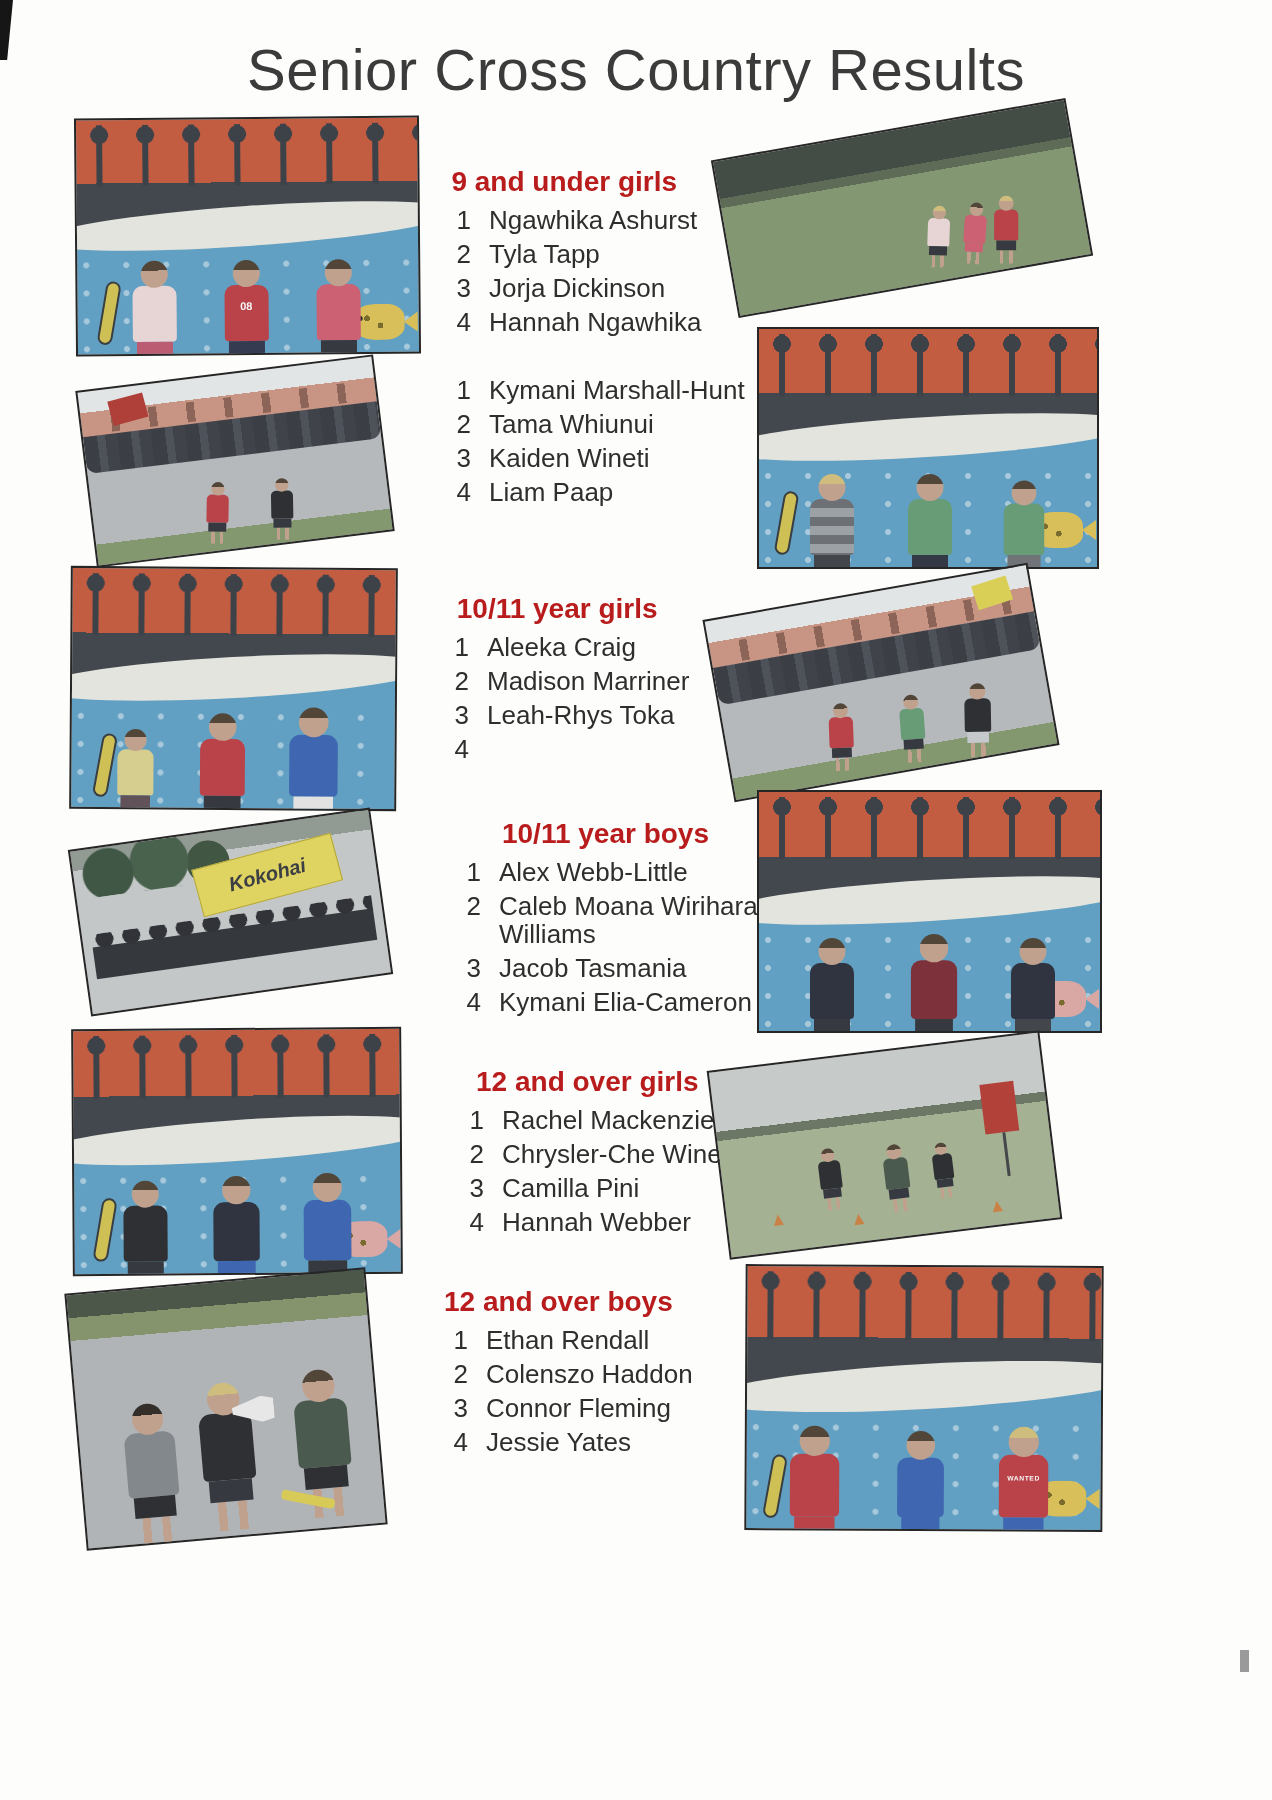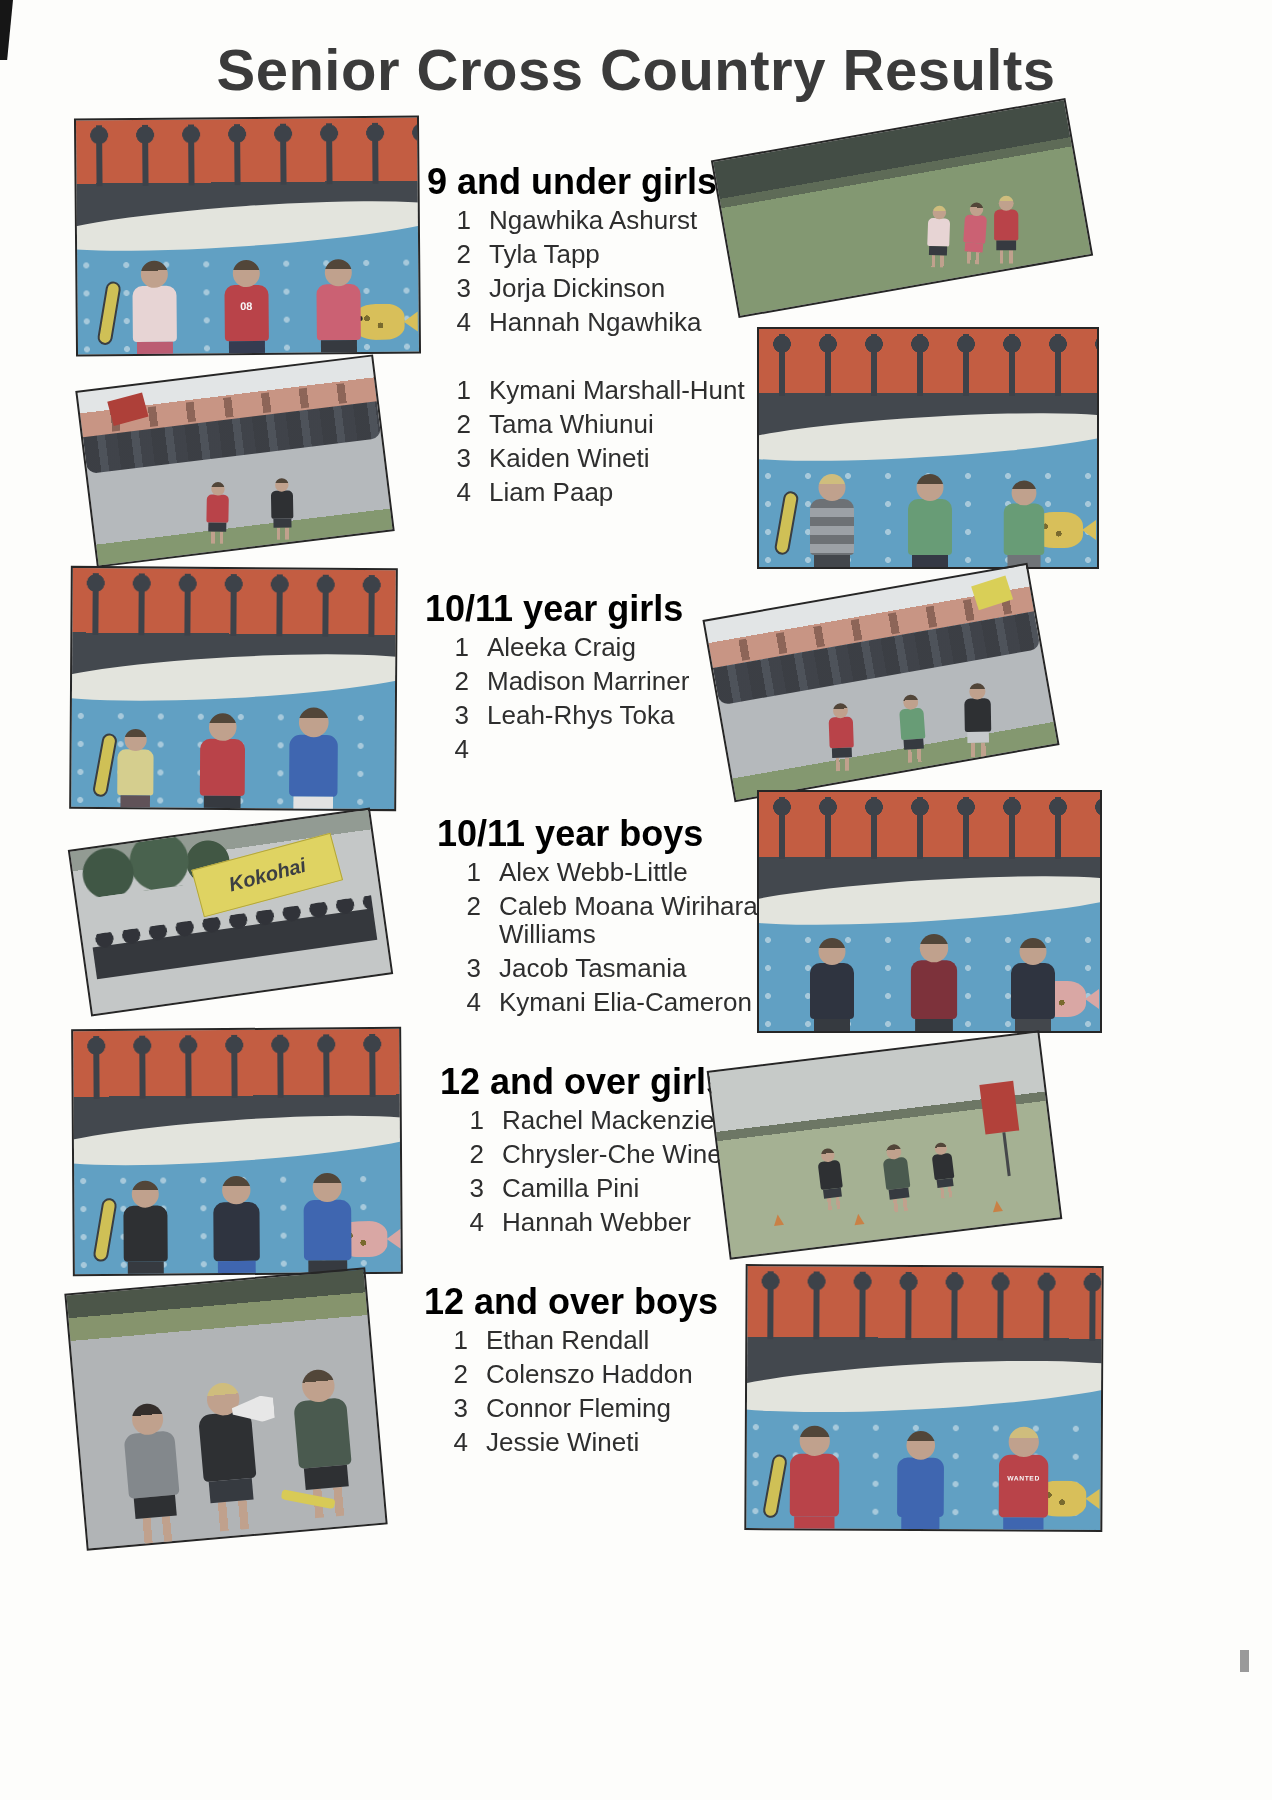--- a/index.html
+++ b/index.html
@@ -5,25 +5,25 @@
   * { margin:0; padding:0; box-sizing:border-box; }
   html,body { background:#e9e9e9; }
   body { font-family:"Liberation Sans", sans-serif; color:#2e2e2e; }
   .page {
     position:relative; width:1272px; height:1800px; margin:0 auto;
     background:#fdfdfb; overflow:hidden;
   }
   
   .title {
     position:absolute; top:36px; left:0; width:100%;
-    text-align:center; font-size:58px; font-weight:700; letter-spacing:.5px;
+    text-align:center; font-size:58px; font-weight:400; letter-spacing:.5px;
     color:#3b3b3b;
   }
   .results { position:absolute; }
-  .sec-h { font-size:36px; font-weight:700; color:#000000; line-height:38px; margin-bottom:5px; }
+  .sec-h { font-size:28px; font-weight:700; color:#b91c1c; line-height:38px; margin-bottom:5px;text-align:center; }
   .rows { list-style:none; padding-left:28px; }
   .row { display:flex; line-height:28px; margin-bottom:6px; font-size:26px; color:#2e2e2e; }
   .place { width:16px; text-align:right; margin-right:18px; flex:none; }
   .name  { max-width:275px; }
   
   .photo {
     position:absolute; border:2px solid #1b1b1b; overflow:hidden;
     transform:rotate(var(--rot,0deg));
     filter:saturate(.78) contrast(.9) brightness(1.02);
     background:#cfd6da;
@@ -237,21 +237,21 @@
       <li class="row">
           <span class="place">2</span>
           <span class="name">Colenszo Haddon</span>
         </li>
       <li class="row">
           <span class="place">3</span>
           <span class="name">Connor Fleming</span>
         </li>
       <li class="row">
           <span class="place">4</span>
-          <span class="name">Jessie Wineti</span>
+          <span class="name">Jessie Yates</span>
         </li>
     </ol>
   </section>
 
   <figure class="photo mural" style="left:75px;top:117px;width:345px;height:238px;--rot:-0.5deg">
     <div class="koru"></div>
     <div class="wave"></div>
     <div class="bubbles"></div>
     <div class="weed" style="left:7%;bottom:4%"></div>
     <div class="fish" style="right:4%;bottom:5%"></div>

